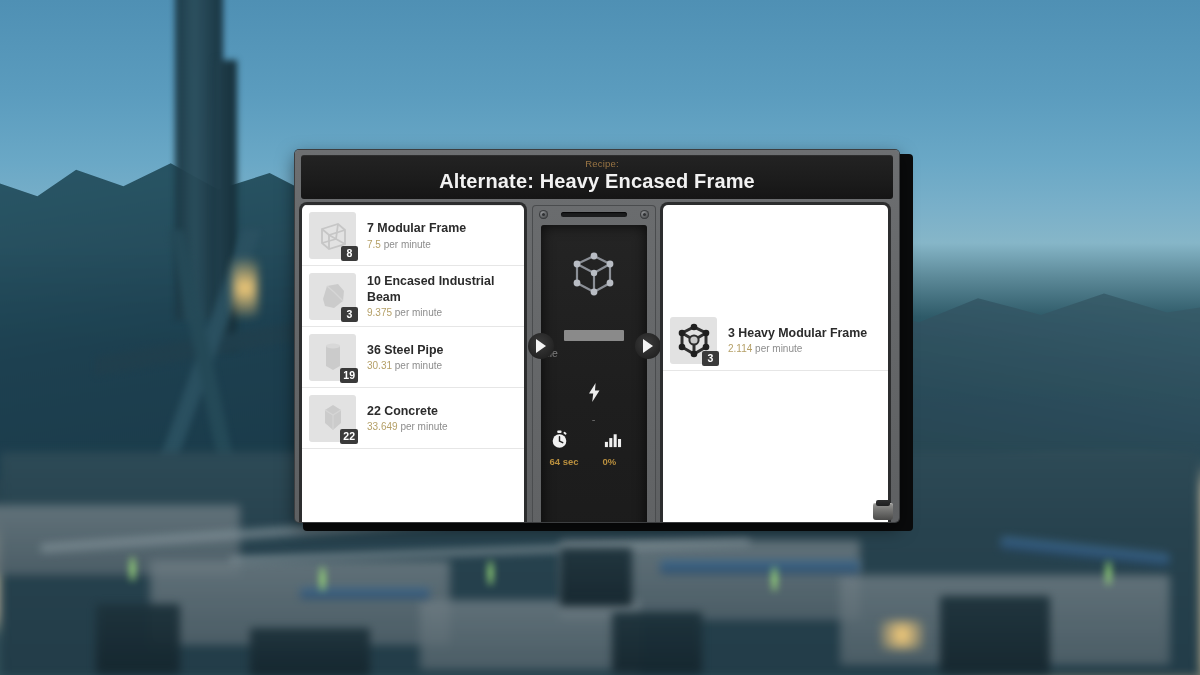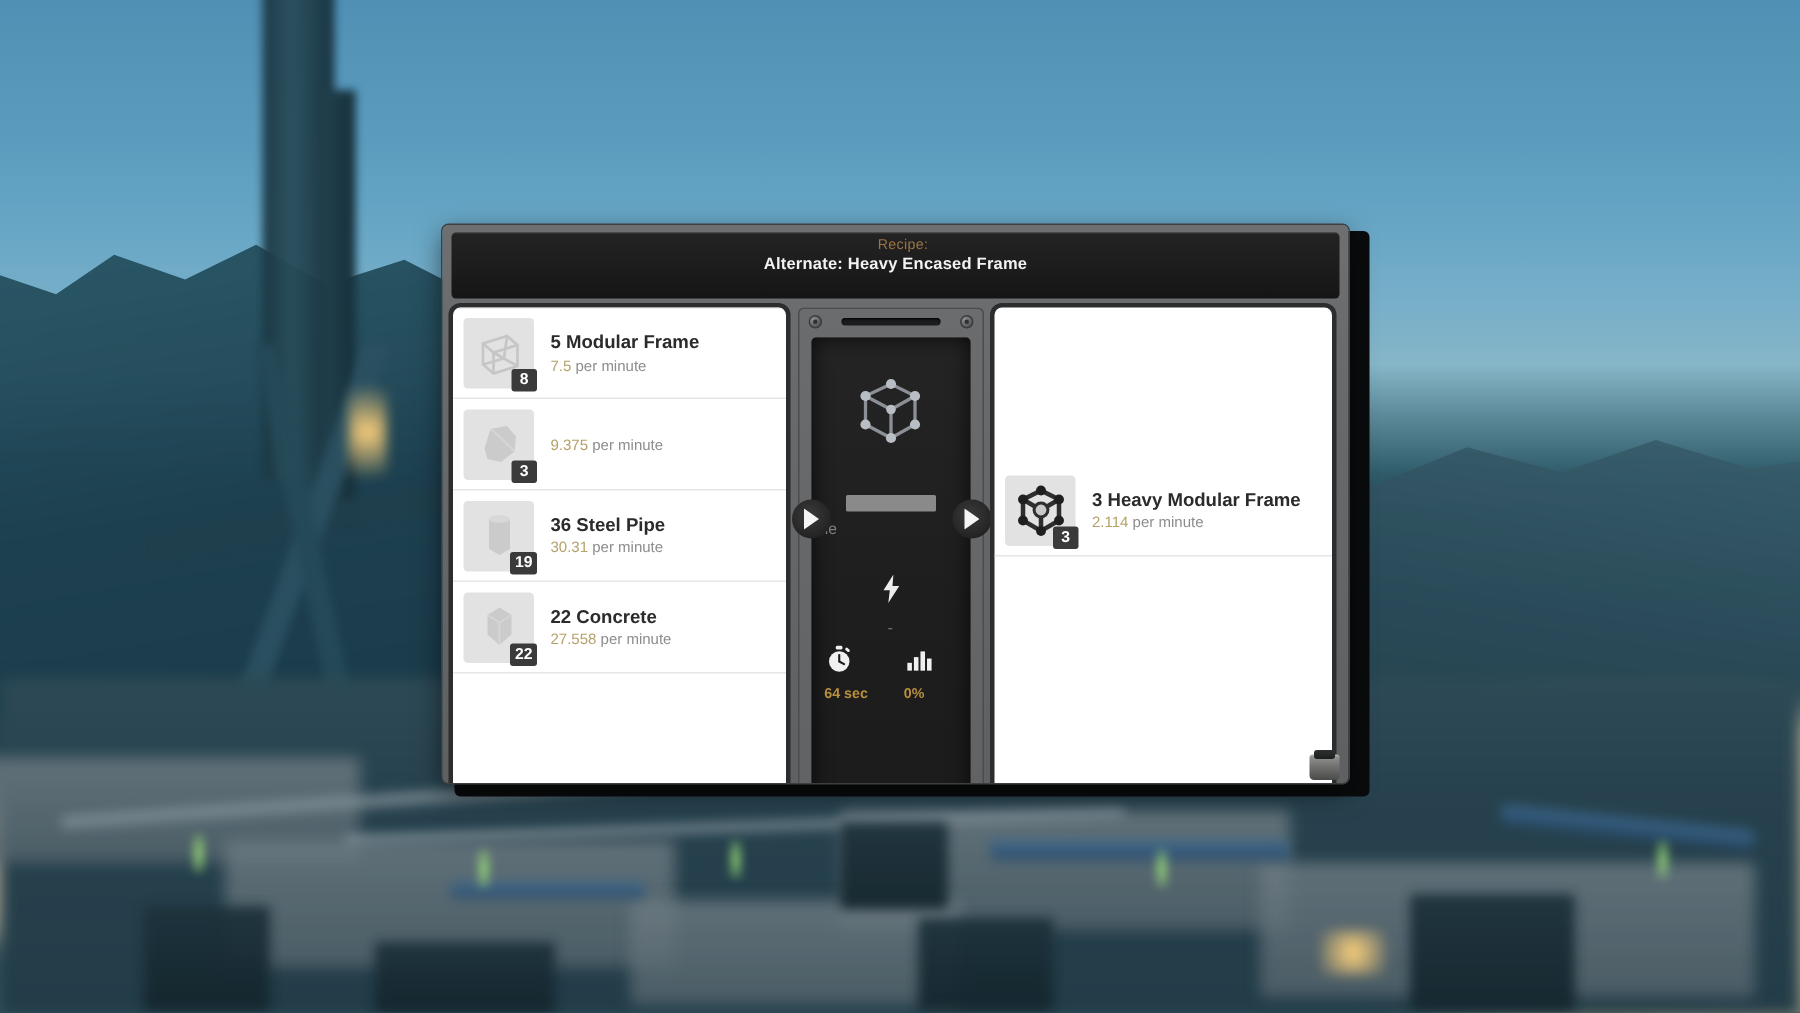--- a/index.html
+++ b/index.html
@@ -119,21 +119,21 @@
     position:absolute; left:6px; top:5px; width:592px; height:44px;
     background:linear-gradient(180deg,#232323 0%, #1c1c1c 55%, #151515 100%);
     border-radius:3px;
     box-shadow:inset 0 1px 0 rgba(255,255,255,.05);
     text-align:center;
   }
   .recipe-label {
     margin-top:3px; font-size:9.5px; color:#9a7544; letter-spacing:.2px;margin-left:10px;
   }
   .recipe-name {
-    margin-top:1px; font-size:11px; font-weight:bold; color:#f2f2f2;
+    margin-top:1px; font-size:20px; font-weight:bold; color:#f2f2f2;
     letter-spacing:.15px;
   }
 
   
   .panel-white {
     position:absolute;
     background:#ffffff;
     border-radius:5px;
     box-shadow:0 0 0 3px #2c2d2e, 0 1px 3px rgba(0,0,0,.5);
     overflow:hidden;
@@ -300,34 +300,35 @@
             <g fill="none" stroke="#c6c6c6" stroke-width="1.8">
               <path d="M8 12 L24 7 L31 13 L31 27 L15 32 L8 26 Z"></path>
               <path d="M8 12 L15 18 L31 13"></path>
               <path d="M15 18 L15 32"></path>
               <path d="M15 18 L22 22 M22 22 L24 7 M22 22 L31 27 M22 22 L8 26"></path>
             </g>
           </svg>
           <span class="count-badge">8</span>
         </div>
         <div class="item-text">
-          <div class="item-name">5 Modular Frame</div>
+          <div class="item-name">7 Modular Frame</div>
           <div class="item-rate"><span class="num">7.5</span> <span>per minute</span></div>
         </div>
       </div>
 
       <div class="item-row">
         <div class="icon-box">
           <svg width="38" height="38" viewBox="0 0 38 38">
             <path d="M9 22 L13 9 L24 7 L30 14 L29 24 L20 31 L11 29 Z" fill="#cbcbcb"></path>
             <path d="M13 9 L20 15 L29 24" fill="none" stroke="#d6d6d6" stroke-width="1.4"></path>
           </svg>
           <span class="count-badge">3</span>
         </div>
         <div class="item-text">
+          <div class="item-name">10 Encased Industrial Beam</div>
           <div class="item-rate"><span class="num">9.375</span> <span>per minute</span></div>
         </div>
       </div>
 
       <div class="item-row">
         <div class="icon-box">
           <svg width="38" height="38" viewBox="0 0 38 38">
             <path d="M12 8 L26 8 L26 28 L19 32 L12 28 Z" fill="#cbcbcb"></path>
             <ellipse cx="19" cy="8" rx="7" ry="2.6" fill="#d8d8d8"></ellipse>
           </svg>
@@ -342,21 +343,21 @@
       <div class="item-row">
         <div class="icon-box">
           <svg width="38" height="38" viewBox="0 0 38 38">
             <path d="M11 11 L19 6 L27 11 L27 24 L19 31 L11 24 Z" fill="#cbcbcb"></path>
             <path d="M11 11 L19 16 L27 11 M19 16 L19 31" fill="none" stroke="#d6d6d6" stroke-width="1.2"></path>
           </svg>
           <span class="count-badge">22</span>
         </div>
         <div class="item-text">
           <div class="item-name">22 Concrete</div>
-          <div class="item-rate"><span class="num">27.558</span> <span>per minute</span></div>
+          <div class="item-rate"><span class="num">33.649</span> <span>per minute</span></div>
         </div>
       </div>
 
     </div>
 
     <div id="machine">
       <div class="screw" style="left:7px; top:5px;"></div>
       <div class="screw" style="right:7px; top:5px;"></div>
       <div class="slot"></div>
 

